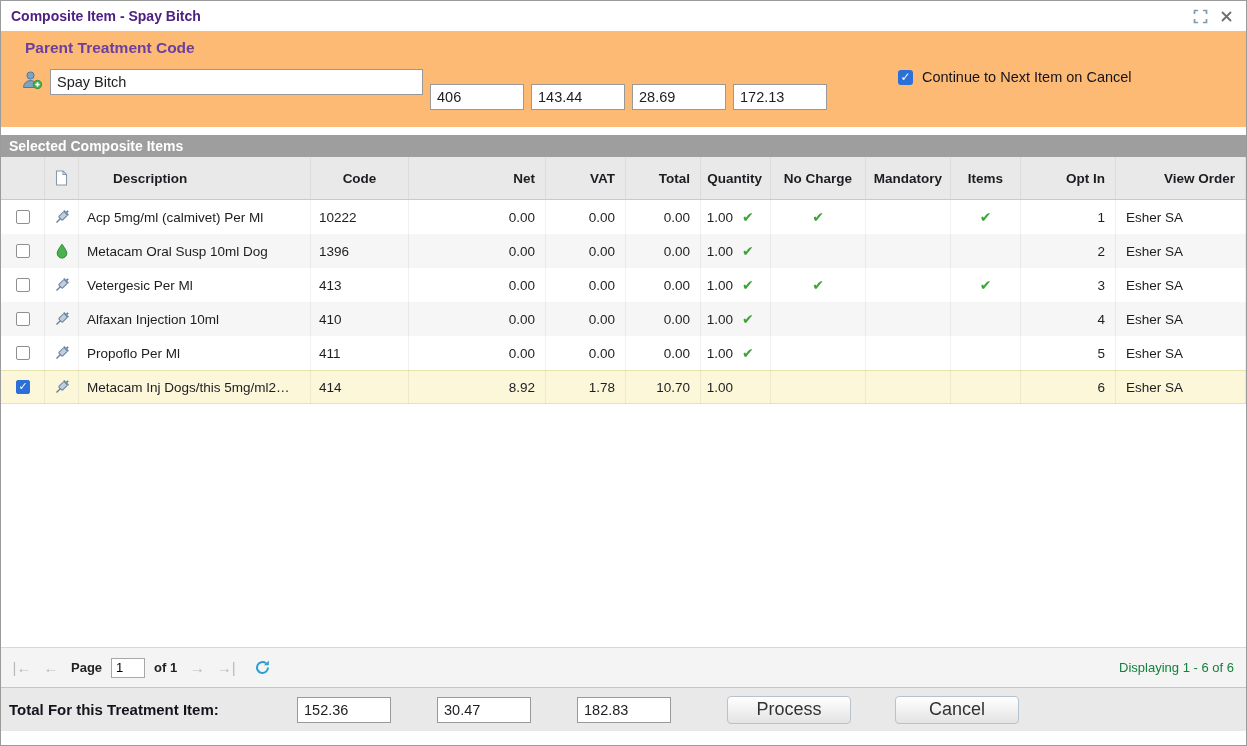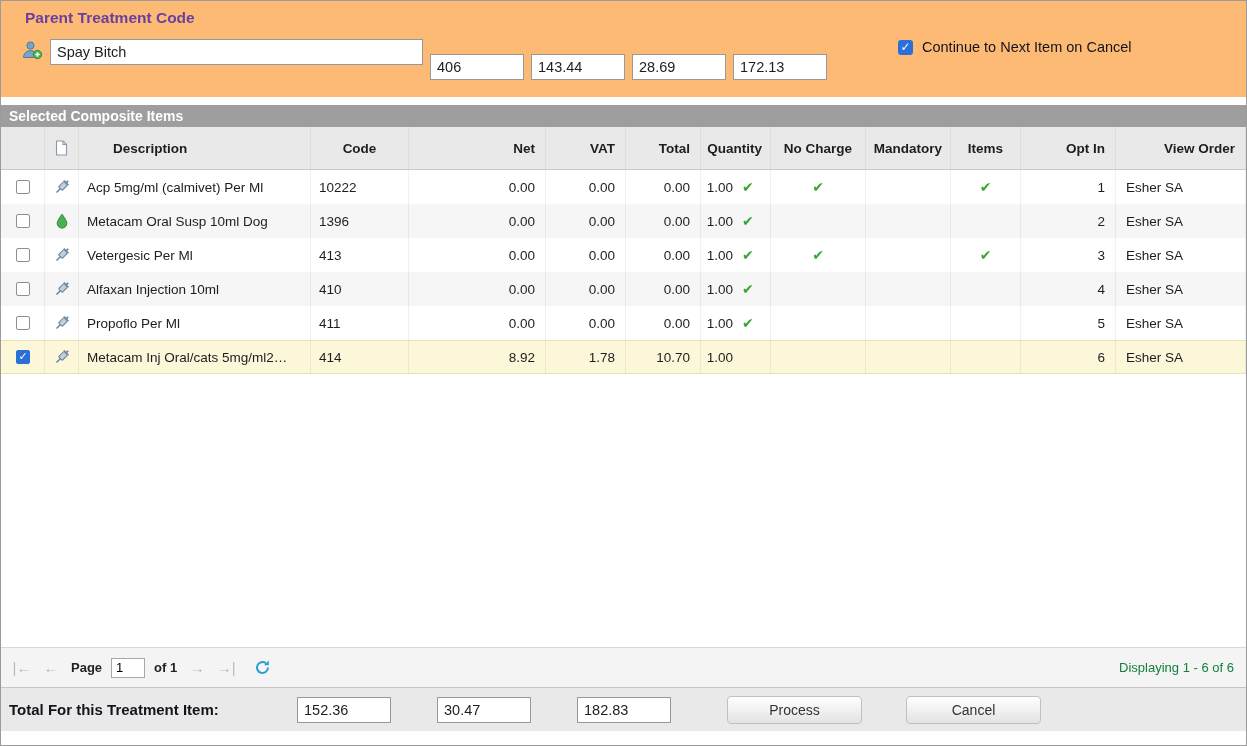--- a/index.html
+++ b/index.html
@@ -112,33 +112,50 @@
   .footer {
     flex: 0 0 44px; background: #e9e9e9; border-top: 1px solid #c6c6c6;
     display: flex; align-items: center; padding-left: 8px; gap: 38px;
   }
   .f-label { width: 250px; font-size: 15px; font-weight: bold; color: #14141c; }
   .f-fld {
     width: 94px; height: 26px; margin-right: 8px; border: 1px solid #999;
     padding: 0 6px; font-family: inherit; font-size: 14.5px; background: #fff; color: #1d1d22;
   }
   .btn {
-    height: 28px; width: 135px; margin-left: 6px;
+    height: 28px; width: 124px; margin-left: 6px;
     border: 1px solid #b6c3cf; border-radius: 4px;
     background: linear-gradient(#ffffff, #e3e3e3);
-    font-family: inherit; font-size: 14px; color: #333; cursor: pointer;
+    font-family: inherit; font-size: 18px; color: #333; cursor: pointer;
   }
   .btn.process { margin-left: 10px; }
   .bottom-strip { flex: 0 0 14px; background: #fff; }
 </style>
 </head>
 <body>
 
 <div class="dialog">
 
+  <div class="titlebar">
+    <span class="title">Composite Item - Spay Bitch</span>
+    <span class="tb-spacer"></span>
+    <span class="tool">
+      <svg width="15" height="15" viewBox="0 0 15 15" fill="none" stroke="#7d9bb9" stroke-width="1.7">
+        <path d="M1.5 5 V1.5 H5"></path>
+          <path d="M10 1.5 H13.5 V5"></path>
+          <path d="M13.5 10 V13.5 H10"></path>
+          <path d="M5 13.5 H1.5 V10"></path>
+      </svg>
+    </span>
+    <span class="tool">
+      <svg width="11" height="11" viewBox="0 0 11 11">
+        <path d="M1.5 1.5 L9.5 9.5 M9.5 1.5 L1.5 9.5" stroke="#6e6e6e" stroke-width="1.8" stroke-linecap="round"></path>
+      </svg>
+    </span>
+  </div>
 
   <div class="parent">
     <div class="parent-heading">Parent Treatment Code</div>
     <div class="parent-row">
       <svg width="22" height="22" viewBox="0 0 22 22">
         <circle cx="9.5" cy="6.5" r="3.6" fill="#7aa3c4" stroke="#54799c" stroke-width="1"></circle>
         <path d="M2.5 18.5 a7 7 0 0 1 14 0 Z" fill="#7aa3c4" stroke="#54799c" stroke-width="1"></path>
         <circle cx="16.5" cy="15.5" r="4.2" fill="#49b150" stroke="#2f8a35" stroke-width="0.8"></circle>
         <path d="M16.5 13.3 v4.4 M14.3 15.5 h4.4" stroke="#fff" stroke-width="1.5"></path>
       </svg>
@@ -335,21 +352,21 @@
         <div class="bc ac">
           <svg width="18" height="18" viewBox="0 0 18 18">
       <g transform="rotate(45 9 9)">
         <rect x="8.1" y="0.3" width="1.8" height="2.2" fill="#67809a"></rect>
         <rect x="5.6" y="2.4" width="6.8" height="1.3" rx="0.4" fill="#67809a"></rect>
         <rect x="6.4" y="3.7" width="5.2" height="7.6" rx="0.8" fill="#c2cedb" stroke="#67809a" stroke-width="1"></rect>
         <line x1="9" y1="11.4" x2="9" y2="16.8" stroke="#67809a" stroke-width="1.4"></line>
       </g>
           </svg>
         </div>
-        <div class="bc al pl8">Metacam Inj Oral/cats 5mg/ml2…</div>
+        <div class="bc al pl8">Metacam Inj Dogs/this 5mg/ml2…</div>
         <div class="bc al pl8">414</div>
         <div class="bc ar pr10">8.92</div>
         <div class="bc ar pr10">1.78</div>
         <div class="bc ar pr10">10.70</div>
         <div class="bc al c-qty">
           <span class="qnum">1.00</span>
         </div>
         <div class="bc ac"></div>
         <div class="bc ac"></div>
         <div class="bc ac"></div>

